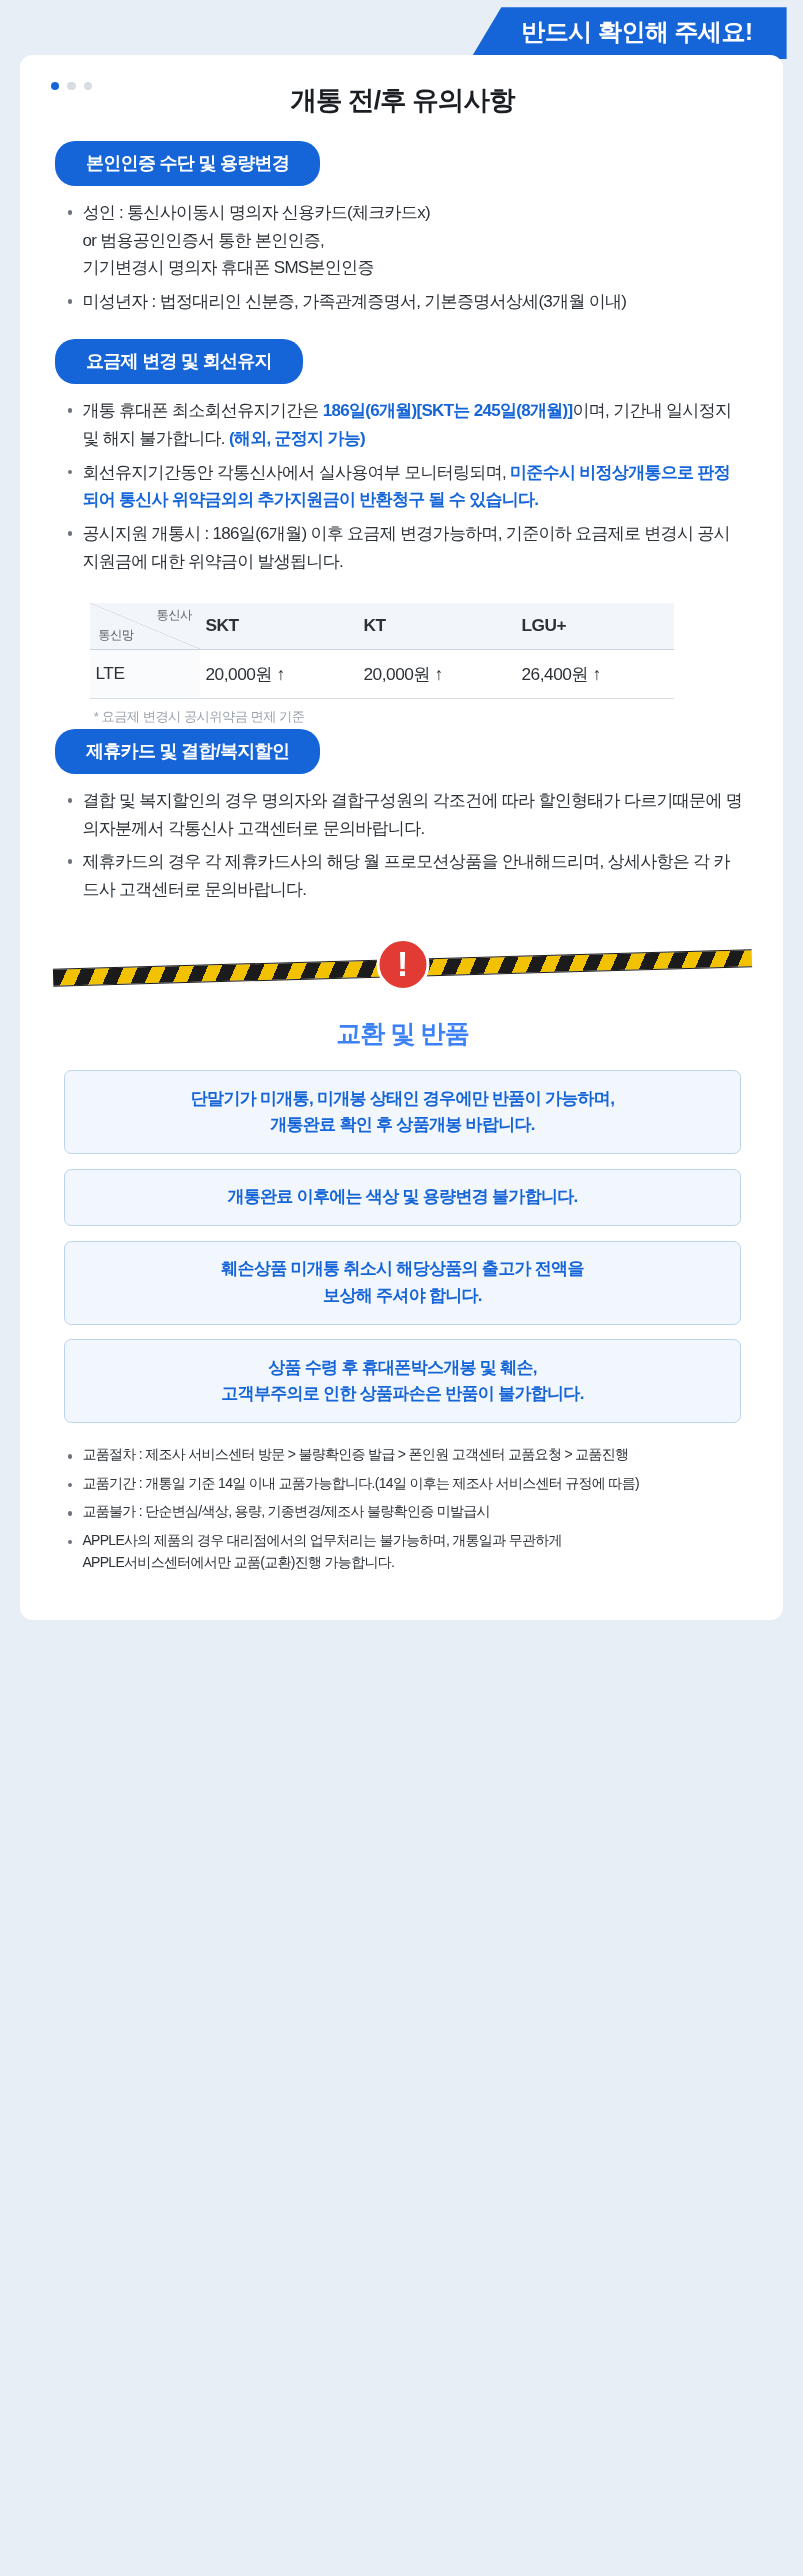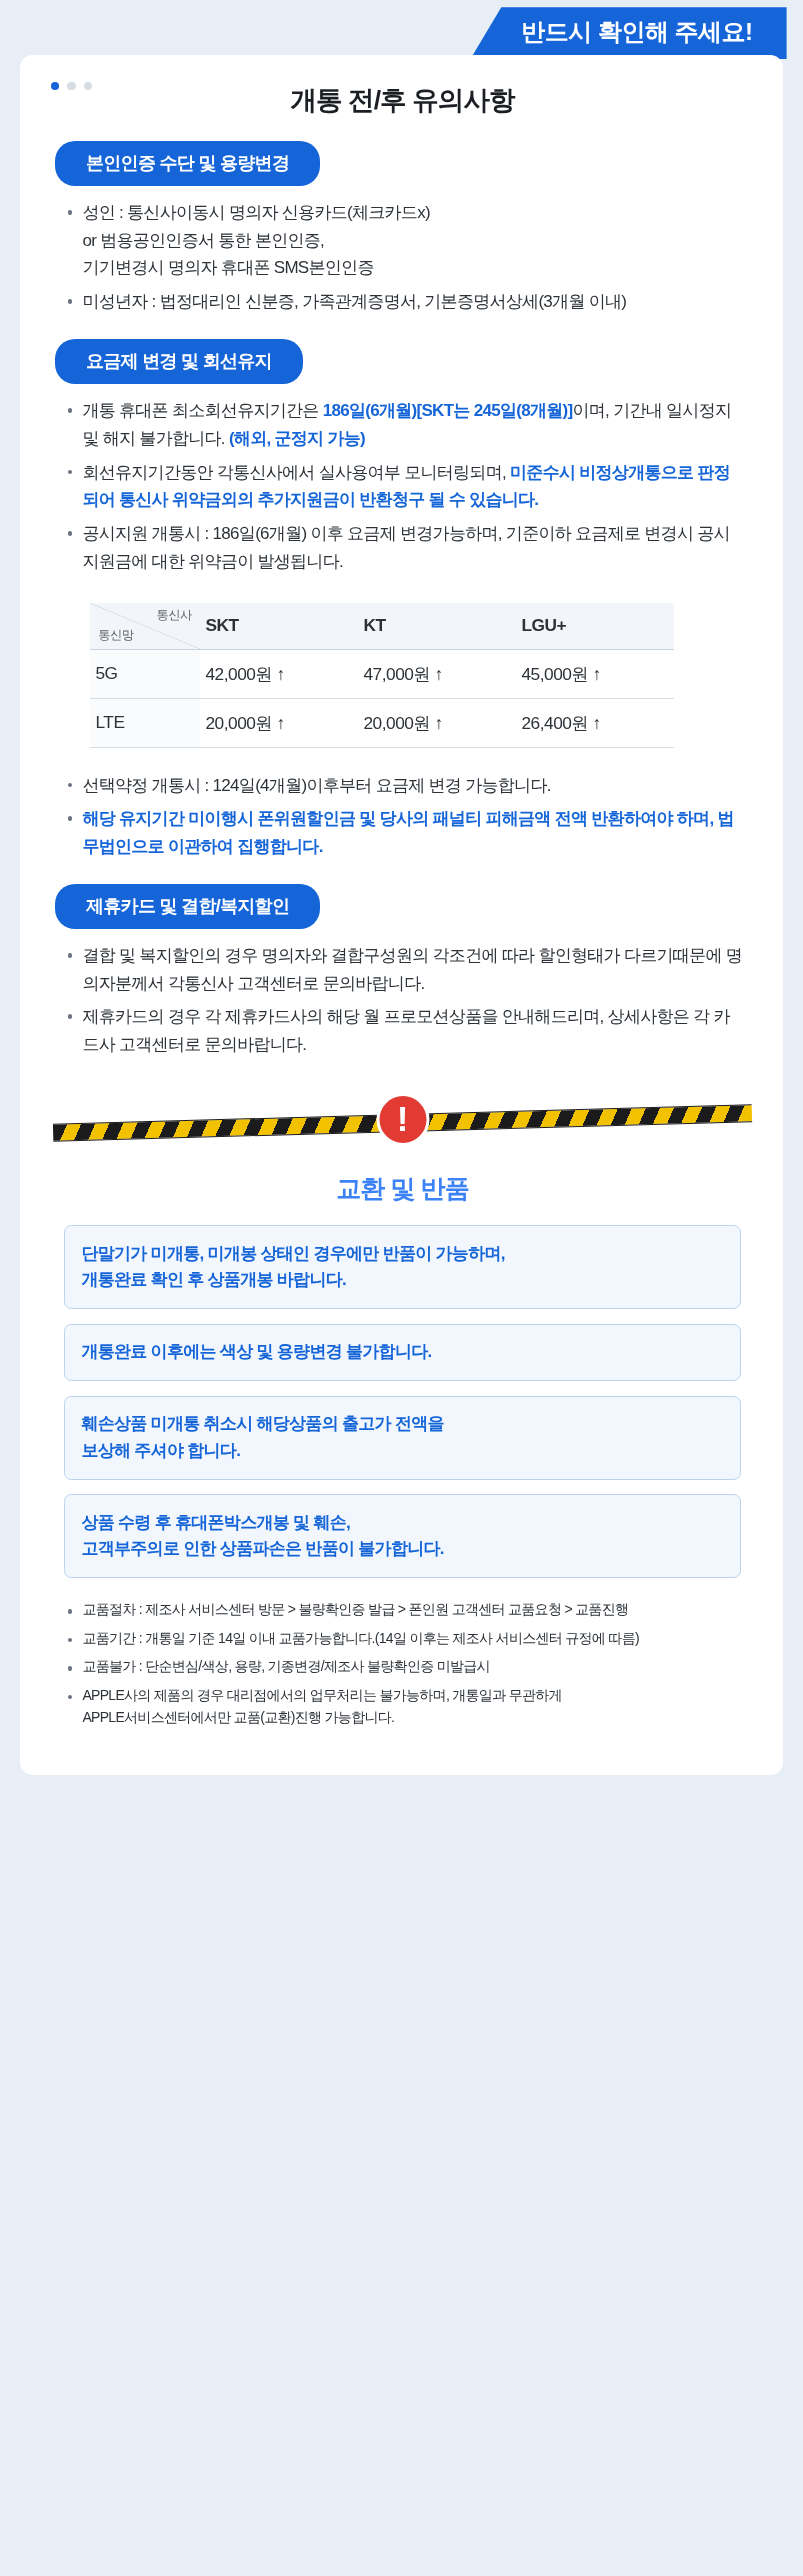--- a/index.html
+++ b/index.html
@@ -207,21 +207,21 @@
   
   .infobox {
     margin: 0 42px 14.6px 42px;
     border: 0.9px solid #bcd3f0;
     background: #f2f7fd;
     border-radius: 7.3px;
     color: #1565d8;
     font-weight: bold;
     font-size: 17px;
     line-height: 1.55;
-    text-align: left;
+    text-align: center;
     padding: 14.6px 16.4px;
     letter-spacing: -0.7px;
   }
 
   ul.bul.small > li { font-size: 14px; line-height: 1.58; }
 </style>
 </head>
 <body>
 
 <div class="page">
@@ -266,39 +266,30 @@
                 <span class="tl">통신망</span>
               </div>
             </th>
             <th>SKT</th>
             <th>KT</th>
             <th>LGU+</th>
           </tr>
         </thead>
         <tbody>
           <tr>
-            <td>5G</td>
-            <td>42,000원 ↑</td>
-            <td>47,000원 ↑</td>
-            <td>45,000원 ↑</td>
-          </tr>
-          <tr>
             <td>LTE</td>
             <td>20,000원 ↑</td>
             <td>20,000원 ↑</td>
             <td>26,400원 ↑</td>
           </tr>
         </tbody>
       </table>
+      <div class="note">* 요금제 변경시 공시위약금 면제 기준</div>
     </div>
 
-    <ul class="bul" style="margin-top:24px">
-      <li>선택약정 개통시 : 124일(4개월)이후부터 요금제 변경 가능합니다.</li>
-      <li><b class="allblue">해당 유지기간 미이행시 폰위원할인금 및 당사의 패널티 피해금액 전액 반환하여야 하며, 법무법인으로 이관하여 집행합니다.</b></li>
-    </ul>
 
     
     <div class="pill">제휴카드 및 결합/복지할인</div>
     <ul class="bul">
       <li>결합 및 복지할인의 경우 명의자와 결합구성원의 각조건에 따라 할인형태가 다르기때문에 명의자분께서 각통신사 고객센터로 문의바랍니다.</li>
       <li>제휴카드의 경우 각 제휴카드사의 해당 월 프로모션상품을 안내해드리며, 상세사항은 각 카드사 고객센터로 문의바랍니다.</li>
     </ul>
 
     
     <div class="hazard-wrap">

